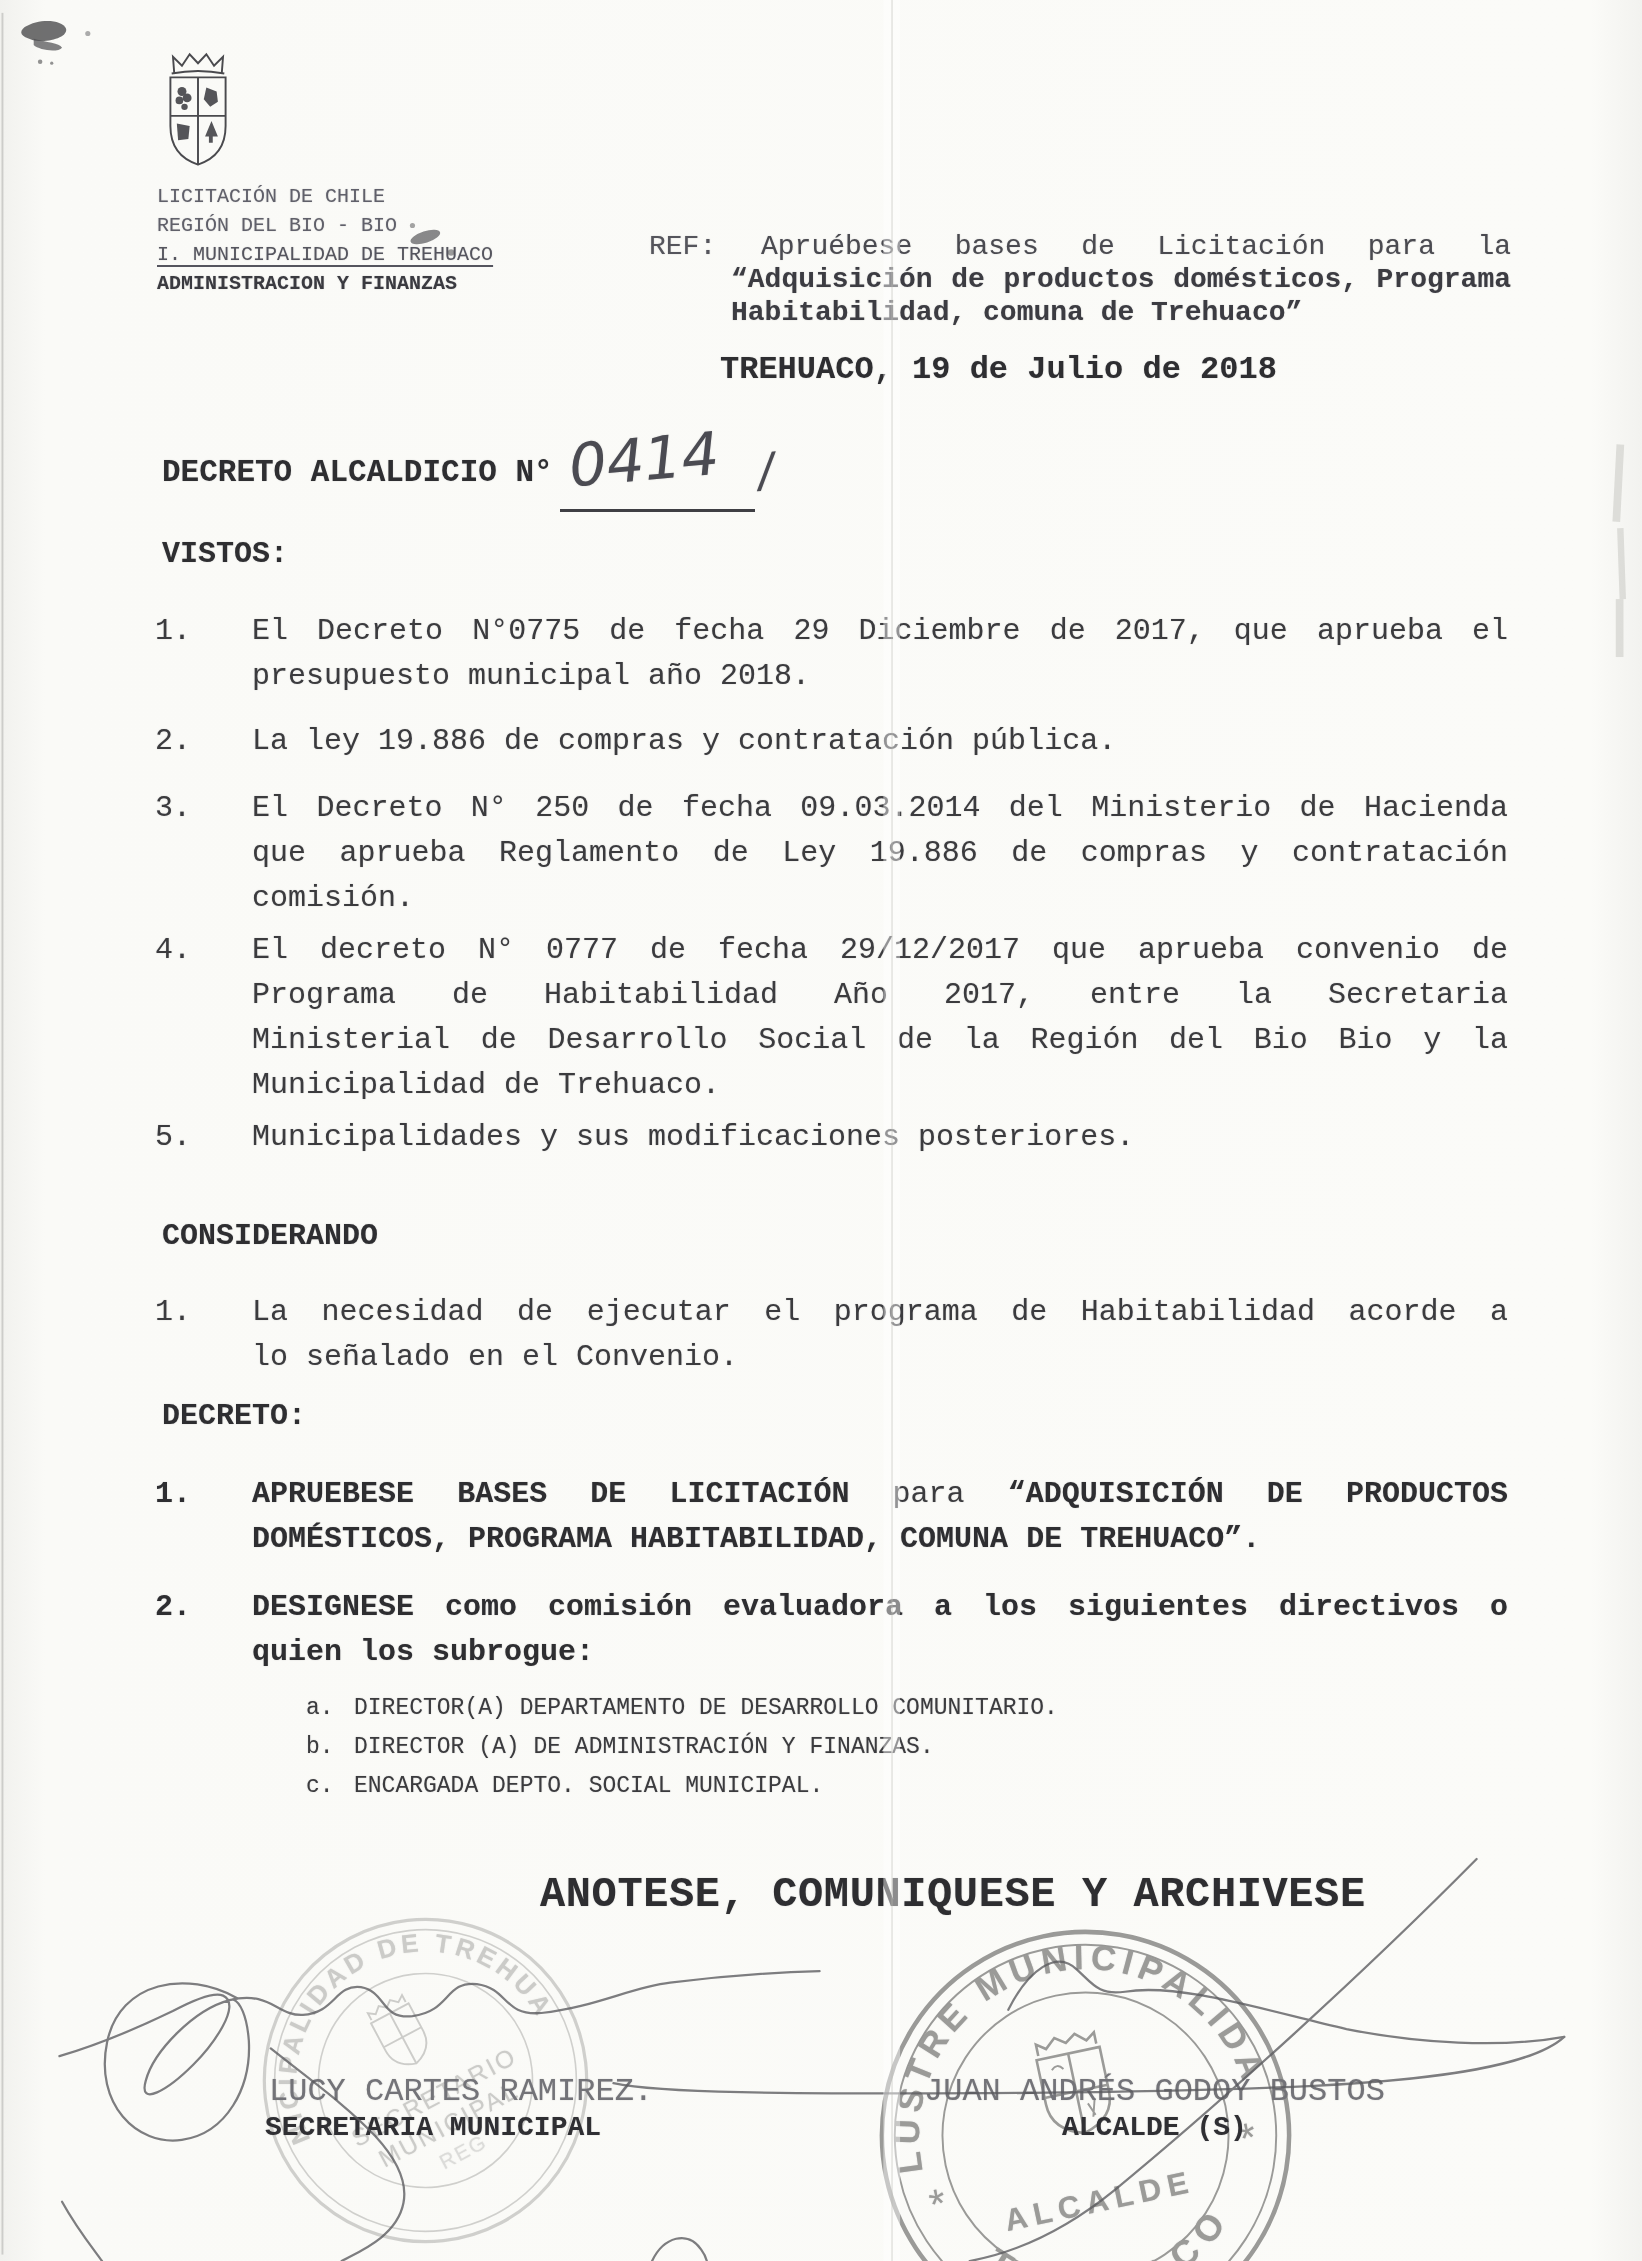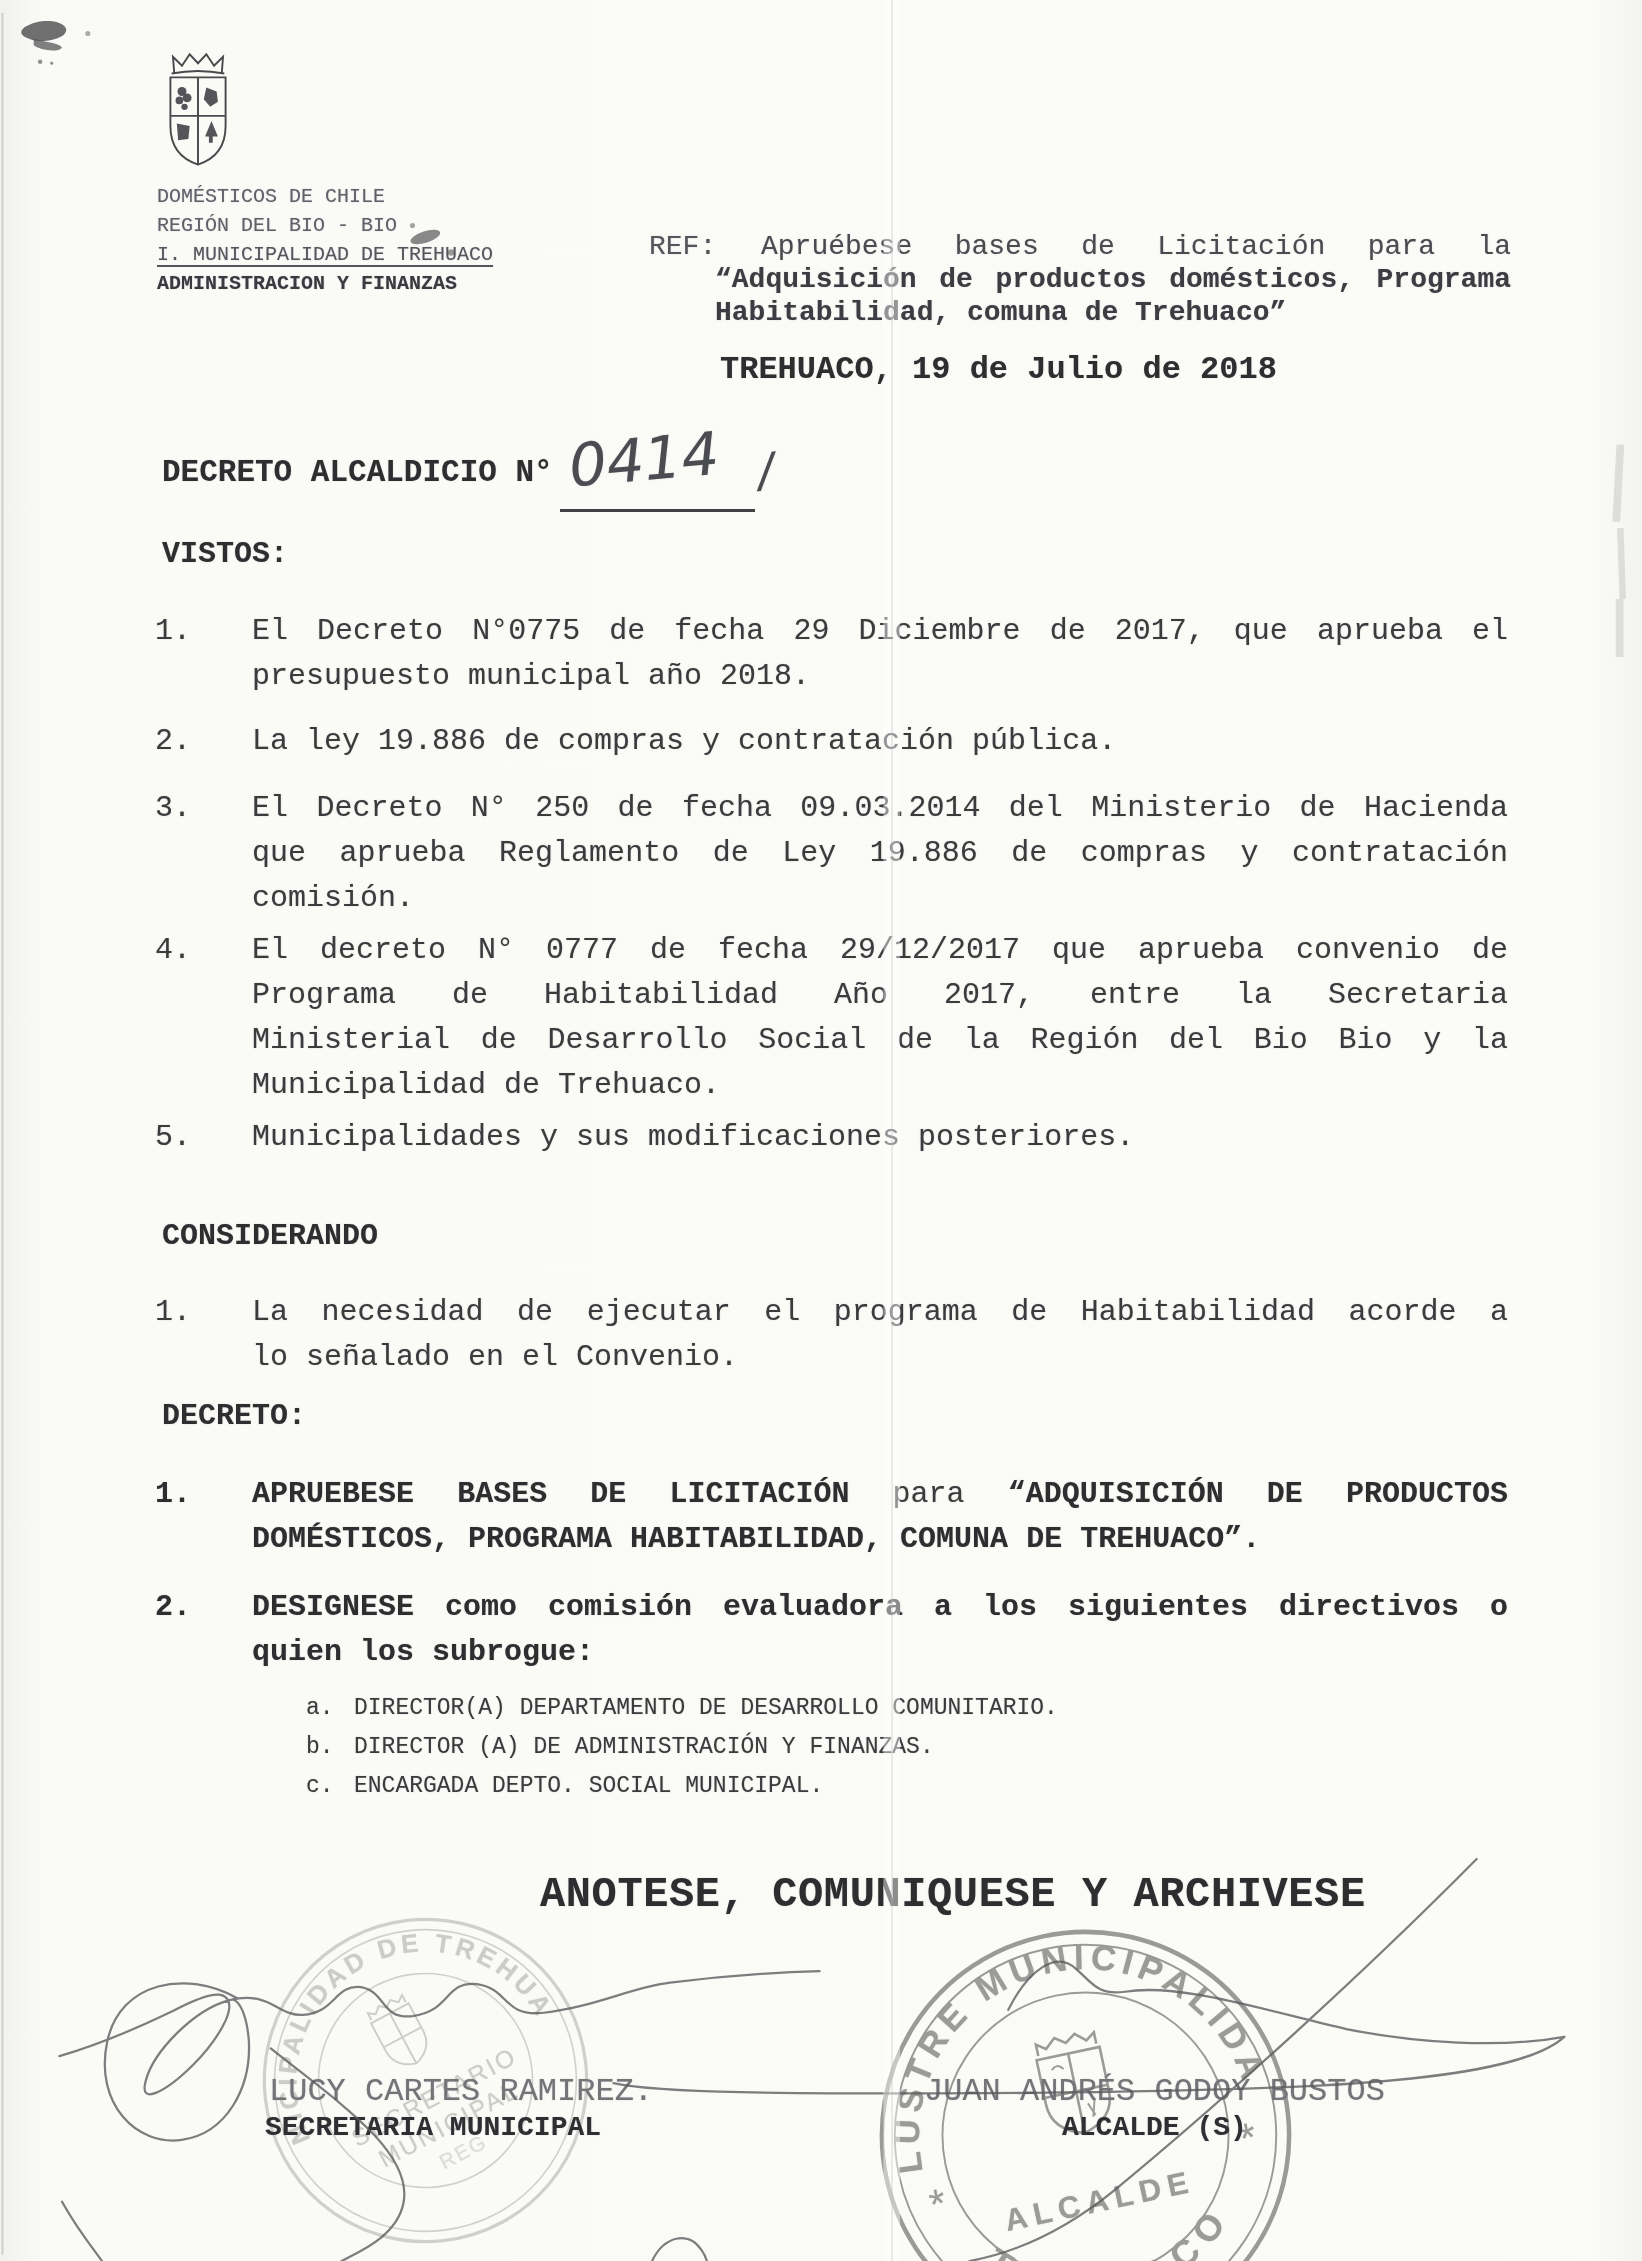--- a/index.html
+++ b/index.html
@@ -15,21 +15,21 @@
   .ll{text-align:left;}
   
   .hdr{left:157px; top:182px; font-size:20px; line-height:29px; letter-spacing:0px;}
   .hdr .lt{color:#60606a;}
   .hdr .u{color:#55555e; text-decoration:underline; text-underline-offset:4.5px; text-decoration-thickness:1.9px;}
   .hdr .hb{font-weight:700; color:#3a3a40;}
   
   .ref-label{left:649px; top:230px; font-size:28px; line-height:33px; color:#55555c;}
   .ref{left:715px; top:230px; width:796px; font-size:28px; line-height:33px; color:#4a4a50;}
   .ref .indent{margin-left:46px;}
-  .ref .bq{font-weight:700; color:#3c3c42;}
+  .ref .bq{font-weight:700; color:#3c3c42;margin-left:16px;}
   .dateline{left:720px; top:351px; font-size:32px;}
   
   .decree-title{left:162px; top:455px; font-size:31px;}
   .hand{font-family:"DejaVu Sans",sans-serif; font-style:italic; color:#4b4b52; z-index:4;}
   .hand-number{left:569px; top:425px; font-size:59px; transform:rotate(-5deg);}
   .hand-underline{left:560px; top:509px; width:195px; height:3.2px; background:#3f3f44;}
   .hand-slash{left:758px; top:443px; font-size:46px; transform:rotate(-6deg);}
   
   .h1x{left:162px; font-size:30px;}
   .item{left:155px; width:1353px; font-size:30px; line-height:45px;}
@@ -66,21 +66,21 @@
           <circle cx="38" cy="80" r="6"></circle>
           <circle cx="46" cy="90" r="5"></circle>
         <path d="M80 60 L96 66 L98 82 L86 90 L76 78 Z"></path>
         <path d="M34 116 L54 120 L52 140 L36 142 Z"></path>
         <path d="M88 112 L98 136 L90 136 L90 146 L84 146 L84 136 L78 136 Z"></path>
       </g>
     </svg>
   </div>
 
   <div class="abs hdr">
-    <div class="lt">DOMÉSTICOS DE CHILE</div>
+    <div class="lt">LICITACIÓN DE CHILE</div>
     <div class="lt">REGIÓN DEL BIO - BIO</div>
     <div class="u">I. MUNICIPALIDAD DE TREHUACO</div>
     <div class="hb">ADMINISTRACION Y FINANZAS</div>
   </div>
 
   <div class="abs ref-label">REF:</div>
   <div class="abs ref">
     <div class="jl indent">Apruébese bases de Licitación para la</div>
     <div class="jl bq">“Adquisición de productos domésticos, Programa</div>
     <div class="ll bq">Habitabilidad, comuna de Trehuaco”</div>

